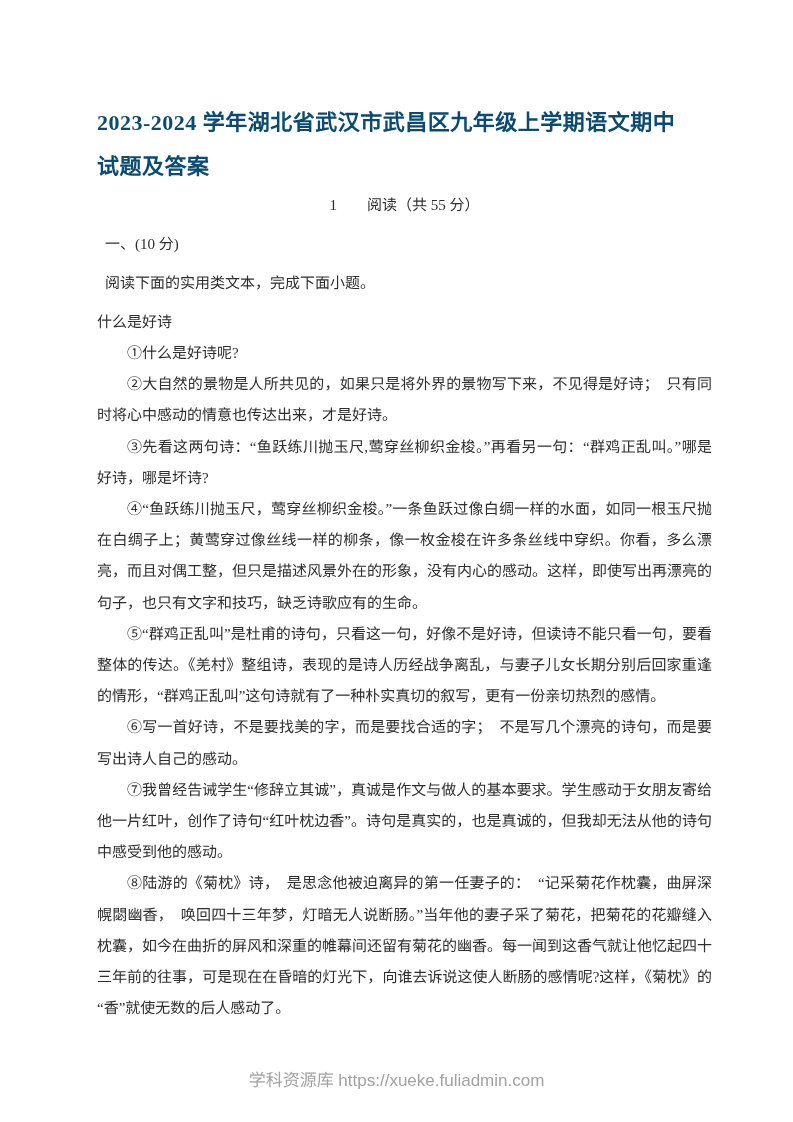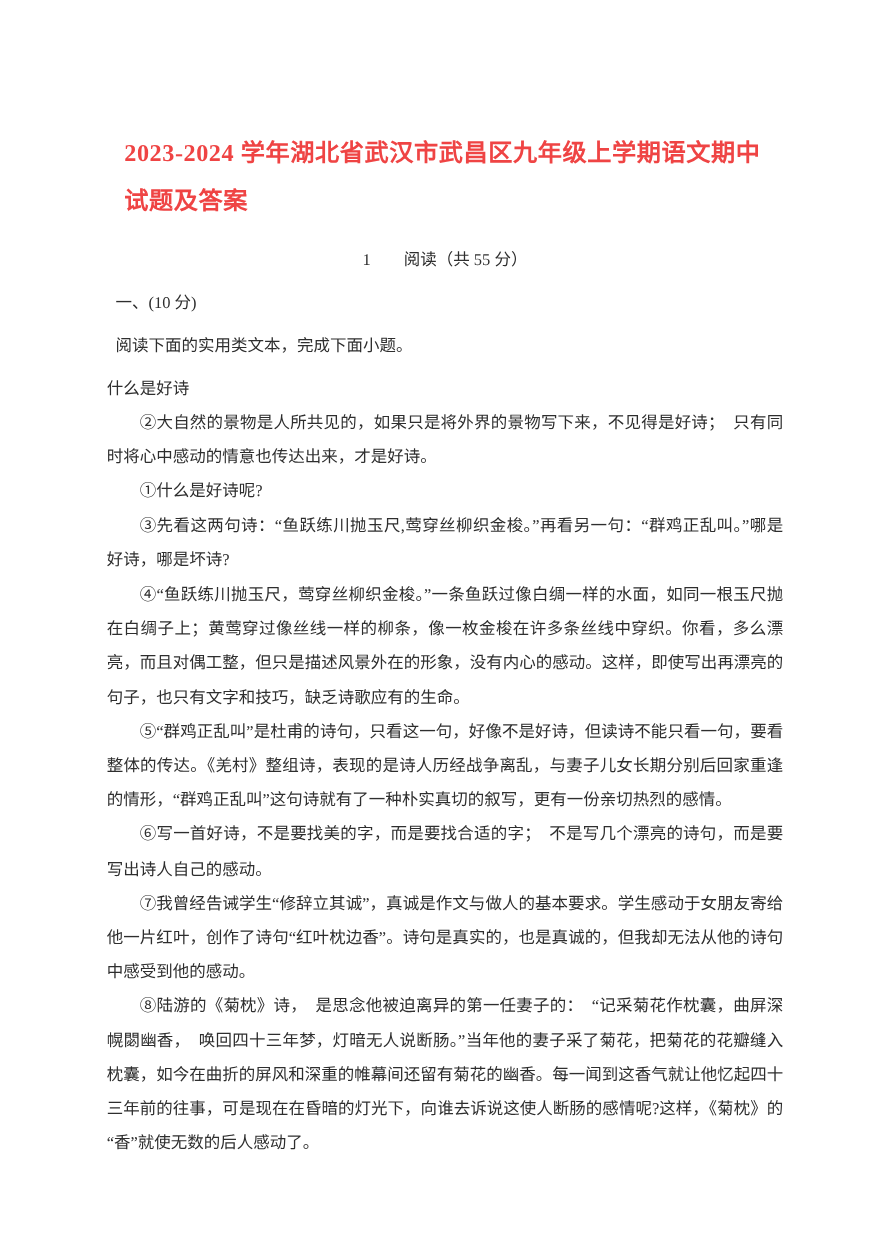--- a/index.html
+++ b/index.html
@@ -11,25 +11,25 @@
     margin: 0 auto;
     background: #ffffff;
     overflow: hidden;
     font-family: "Liberation Serif", "DejaVu Serif", serif;
     color: #2e2e2e;
   }
   .content {
     padding: 101px 81px 0 97px;
   }
   .doc-title {
-    margin: 16px;
+    margin: 0;
     font-size: 22px;
     line-height: 44px;
     font-weight: bold;
-    color: #ef4444;
+    color: #0c4a6e;
     letter-spacing: 0.5px;
   }
   .doc-title .title-line { display: block; }
   .section-heading {
     text-align: center;
     font-size: 15px;
     line-height: 32px;
     white-space: pre-wrap;
     color: #2e2e2e;
   }
@@ -74,24 +74,27 @@
     </h1>
 
     <div class="section-heading">1　　阅读（共 55 分）</div>
 
     <p class="plain-line">一、(10 分)</p>
 
     <p class="plain-line">阅读下面的实用类文本，完成下面小题。</p>
 
     <div class="article-title">什么是好诗</div>
 
+    <p class="para">①什么是好诗呢?</p>
     <p class="para">②大自然的景物是人所共见的，如果只是将外界的景物写下来，不见得是好诗；　只有同时将心中感动的情意也传达出来，才是好诗。</p>
-    <p class="para">①什么是好诗呢?</p>
     <p class="para">③先看这两句诗：“鱼跃练川抛玉尺,莺穿丝柳织金梭。”再看另一句：“群鸡正乱叫。”哪是好诗，哪是坏诗?</p>
     <p class="para">④“鱼跃练川抛玉尺，莺穿丝柳织金梭。”一条鱼跃过像白绸一样的水面，如同一根玉尺抛在白绸子上；黄莺穿过像丝线一样的柳条，像一枚金梭在许多条丝线中穿织。你看，多么漂亮，而且对偶工整，但只是描述风景外在的形象，没有内心的感动。这样，即使写出再漂亮的句子，也只有文字和技巧，缺乏诗歌应有的生命。</p>
     <p class="para">⑤“群鸡正乱叫”是杜甫的诗句，只看这一句，好像不是好诗，但读诗不能只看一句，要看整体的传达。《羌村》整组诗，表现的是诗人历经战争离乱，与妻子儿女长期分别后回家重逢的情形，“群鸡正乱叫”这句诗就有了一种朴实真切的叙写，更有一份亲切热烈的感情。</p>
     <p class="para">⑥写一首好诗，不是要找美的字，而是要找合适的字；　不是写几个漂亮的诗句，而是要写出诗人自己的感动。</p>
     <p class="para">⑦我曾经告诫学生“修辞立其诚”，真诚是作文与做人的基本要求。学生感动于女朋友寄给他一片红叶，创作了诗句“红叶枕边香”。诗句是真实的，也是真诚的，但我却无法从他的诗句中感受到他的感动。</p>
     <p class="para">⑧陆游的《菊枕》诗，　是思念他被迫离异的第一任妻子的：　“记采菊花作枕囊，曲屏深幌閟幽香，　唤回四十三年梦，灯暗无人说断肠。”当年他的妻子采了菊花，把菊花的花瓣缝入枕囊，如今在曲折的屏风和深重的帷幕间还留有菊花的幽香。每一闻到这香气就让他忆起四十三年前的往事，可是现在在昏暗的灯光下，向谁去诉说这使人断肠的感情呢?这样，《菊枕》的“香”就使无数的后人感动了。</p>
 
   </main>
 
+  <footer class="page-footer">
+    <span>学科资源库 https://xueke.fuliadmin.com</span>
+  </footer>
 </div>
 
 </body></html>

